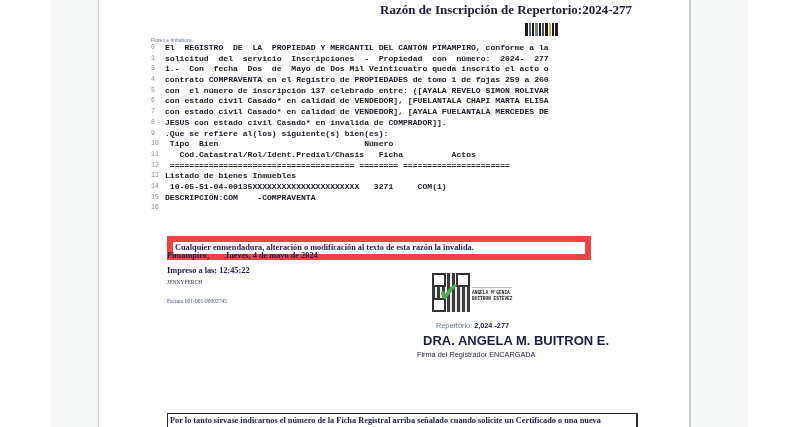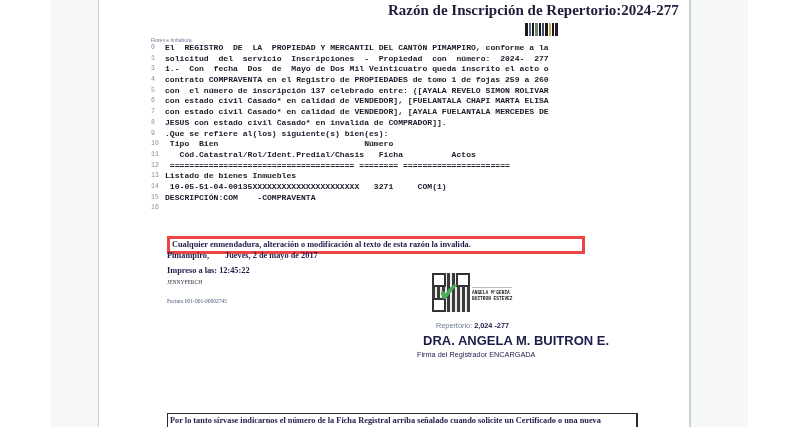--- a/index.html
+++ b/index.html
@@ -10,44 +10,44 @@
   }
   .gutter { position:absolute; top:0; height:427px; background:#f6f7f7; }
   .gutter.left { left:50px; width:48px; }
   .gutter.right { left:690px; width:58px; }
   .page {
     position:absolute; left:98px; top:0; width:590px; height:427px;
     background:#ffffff;
     border-left:1px solid #c9d0d2; border-right:2px solid #c9d0d2;
   }
   .title {
-    position:absolute; left:388px; top:2px;
+    position:absolute; left:380px; top:2px;
     font-family:"Liberation Serif", serif; font-weight:bold;
-    font-size:15px; color:#1d1d3a; white-space:nowrap;
+    font-size:13px; color:#1d1d3a; white-space:nowrap;
   }
   .barcode { position:absolute; left:525px; top:23px; height:13px; display:flex; gap:1px; }
   .barcode span { display:block; height:13px; }
   .office {
     position:absolute; left:151px; top:37px;
     font-family:"Liberation Sans", sans-serif; font-size:5px; color:#6a7a9a;
   }
   .code {
     position:absolute; left:165px; top:43px; width:460px;
     font-family:"Liberation Mono", monospace; font-size:8.1px; line-height:10.7px;
     color:#1b1b2a; font-weight:bold;
   }
   .code .row { display:flex; white-space:pre; height:10.7px; }
   .code .ln {
     width:14px; margin-left:-14px; text-align:left; color:#8a8a9a; font-weight:normal;
     font-size:6.5px;
   }
   .code .txt { white-space:pre; }
   .warn-box {
     position:absolute; left:167px; top:236px; width:410px; height:12px;
-    border:3px solid #ef4444;
+    border:6px solid #ef4444;
     font-family:"Liberation Serif", serif; font-weight:bold; font-size:8.3px;
     line-height:12px; color:#1d1d4a; padding-left:2px; white-space:nowrap;
   }
   .place-date {
     position:absolute; left:167px; top:251px;
     font-family:"Liberation Serif", serif; font-weight:bold; font-size:8.3px; color:#1d1d4a;
     white-space:nowrap;
   }
   .place-date .date { margin-left:16px; }
   .printed {
@@ -141,21 +141,21 @@
     <div class="row"><span class="ln">12</span><span class="txt"> ====================================== ======== ======================</span></div>
     <div class="row"><span class="ln">13</span><span class="txt">Listado de bienes Inmuebles</span></div>
     <div class="row"><span class="ln">14</span><span class="txt"> 10-05-51-04-00135XXXXXXXXXXXXXXXXXXXXXX   3271     COM(1)</span></div>
     <div class="row"><span class="ln">15</span><span class="txt">DESCRIPCIÓN:COM    -COMPRAVENTA</span></div>
     <div class="row"><span class="ln">16</span><span class="txt"></span></div>
   </div>
 
 <div class="warn-box">Cualquier enmendadura, alteración o modificación al texto de esta razón la invalida.</div>
 
 <div class="place-date">
-  <span>Pimampiro,</span><span class="date">Jueves, 2 de mayo de 2017</span>
+  <span>Pimampiro,</span><span class="date">Jueves, 4 de mayo de 2024</span>
 </div>
 
 <div class="printed">Impreso a las: 12:45:22</div>
 <div class="user">JENNYFERCH</div>
 <div class="invoice">Factura 001-001-00002745</div>
 
 <div class="qr">
   <div class="corner c1"></div>
   <div class="corner c2"></div>
   <div class="corner c3"></div>

